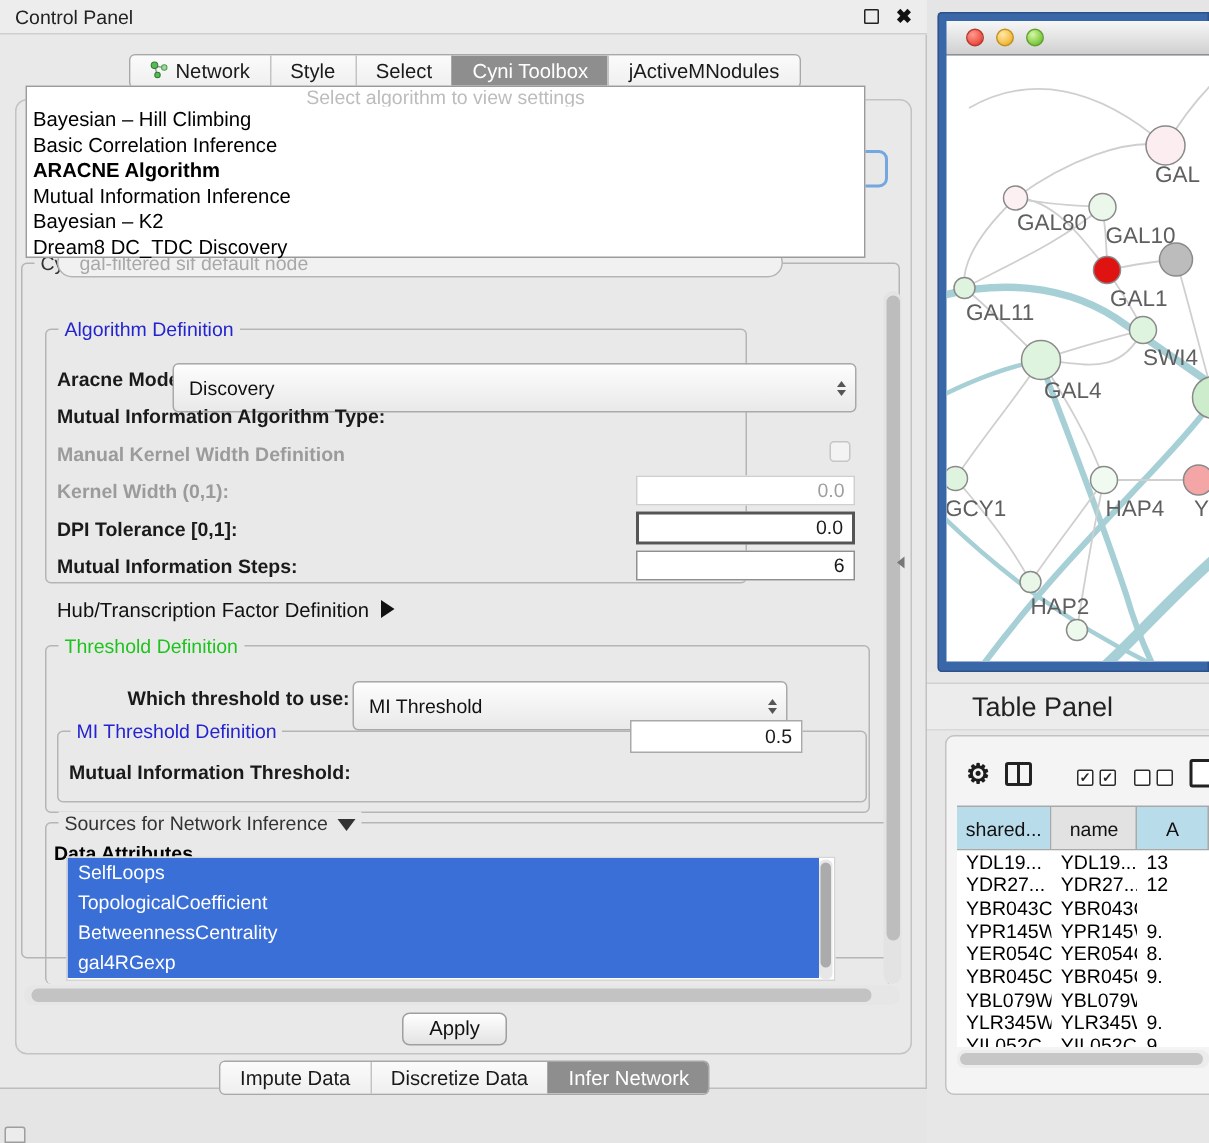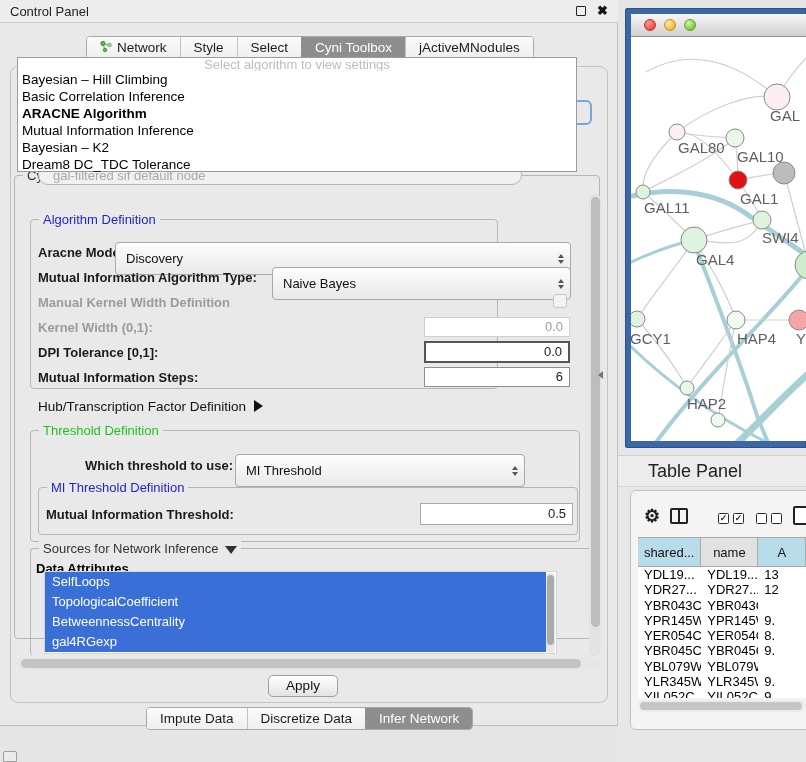--- a/index.html
+++ b/index.html
@@ -150,21 +150,21 @@
   <div class="abs ghost-combo">gal-filtered sif default node</div>
 
   <div class="abs algo-dropdown">
     <div class="algo-placeholder">Select algorithm to view settings</div>
     <div id="algo-items">
         <div class="algo-item">Bayesian – Hill Climbing</div>
         <div class="algo-item">Basic Correlation Inference</div>
         <div class="algo-item selected">ARACNE Algorithm</div>
         <div class="algo-item">Mutual Information Inference</div>
         <div class="algo-item">Bayesian – K2</div>
-        <div class="algo-item">Dream8 DC_TDC Tolerance</div>
+        <div class="algo-item">Dream8 DC_TDC Discovery</div>
       </div>
   </div>
 
   <div class="group" style="left:14px; top:175px; width:586px; height:464px;">
     <span class="group-title t-dark">Cyni Algorithm Settings</span>
   </div>
 
   <div class="group" style="left:30px; top:219px; width:468px; height:170px;">
     <span class="group-title t-blue">Algorithm Definition</span>
   </div>
@@ -172,27 +172,20 @@
   <span class="lbl" style="left:38px; top:245px;">Aracne Mode:</span>
   <div class="combo" style="left:115px; top:242px; width:456px;">
     <span class="combo-text">Discovery</span>
     <span class="combo-arrows">
         <span class="tri-up"></span>
         <span class="tri-down"></span>
       </span>
   </div>
 
   <span class="lbl" style="left:38px; top:270px;">Mutual Information Algorithm Type:</span>
-  <div class="combo" style="left:272px; top:267px; width:299px;">
-    <span class="combo-text">Naive Bayes</span>
-    <span class="combo-arrows">
-        <span class="tri-up"></span>
-        <span class="tri-down"></span>
-      </span>
-  </div>
 
   <span class="lbl disabled" style="left:38px; top:295px;">Manual Kernel Width Definition</span>
   <span class="checkbox" style="left:553px; top:294px;"></span>
 
   <span class="lbl disabled" style="left:38px; top:320px;">Kernel Width (0,1):</span>
   <div class="field disabled" style="left:424px; top:317px; width:146px;">0.0</div>
 
   <span class="lbl" style="left:38px; top:345px;">DPI Tolerance [0,1]:</span>
   <div class="field strong" style="left:424px; top:341px; width:146px;">0.0</div>
 
@@ -213,21 +206,21 @@
     <span class="combo-arrows">
         <span class="tri-up"></span>
         <span class="tri-down"></span>
       </span>
   </div>
 
   <div class="group" style="left:38px; top:487px; width:540px; height:48px;">
     <span class="group-title t-blue">MI Threshold Definition</span>
   </div>
   <span class="lbl" style="left:46px; top:507px;">Mutual Information Threshold:</span>
-  <div class="field" style="left:420px; top:503px; width:153px; border-color:#a9a9a9; height:22px; line-height:20px;">0.5</div>
+  <div class="field" style="left:420px; top:480px; width:115px; border-color:#a9a9a9; height:22px; line-height:20px;">0.5</div>
 
   <div class="group" style="left:30px; top:548px; width:565px; height:108px; border-bottom:none;">
     <span class="group-title t-dark"><span>Sources for Network Inference</span><span class="arrow-down-solid"></span></span>
   </div>
   <span class="lbl" style="left:36px; top:561px; color:#000;">Data Attributes</span>
   <div class="abs attr-list">
     <div id="attr-items">
         <div class="attr-item">SelfLoops</div>
         <div class="attr-item">TopologicalCoefficient</div>
         <div class="attr-item">BetweennessCentrality</div>

